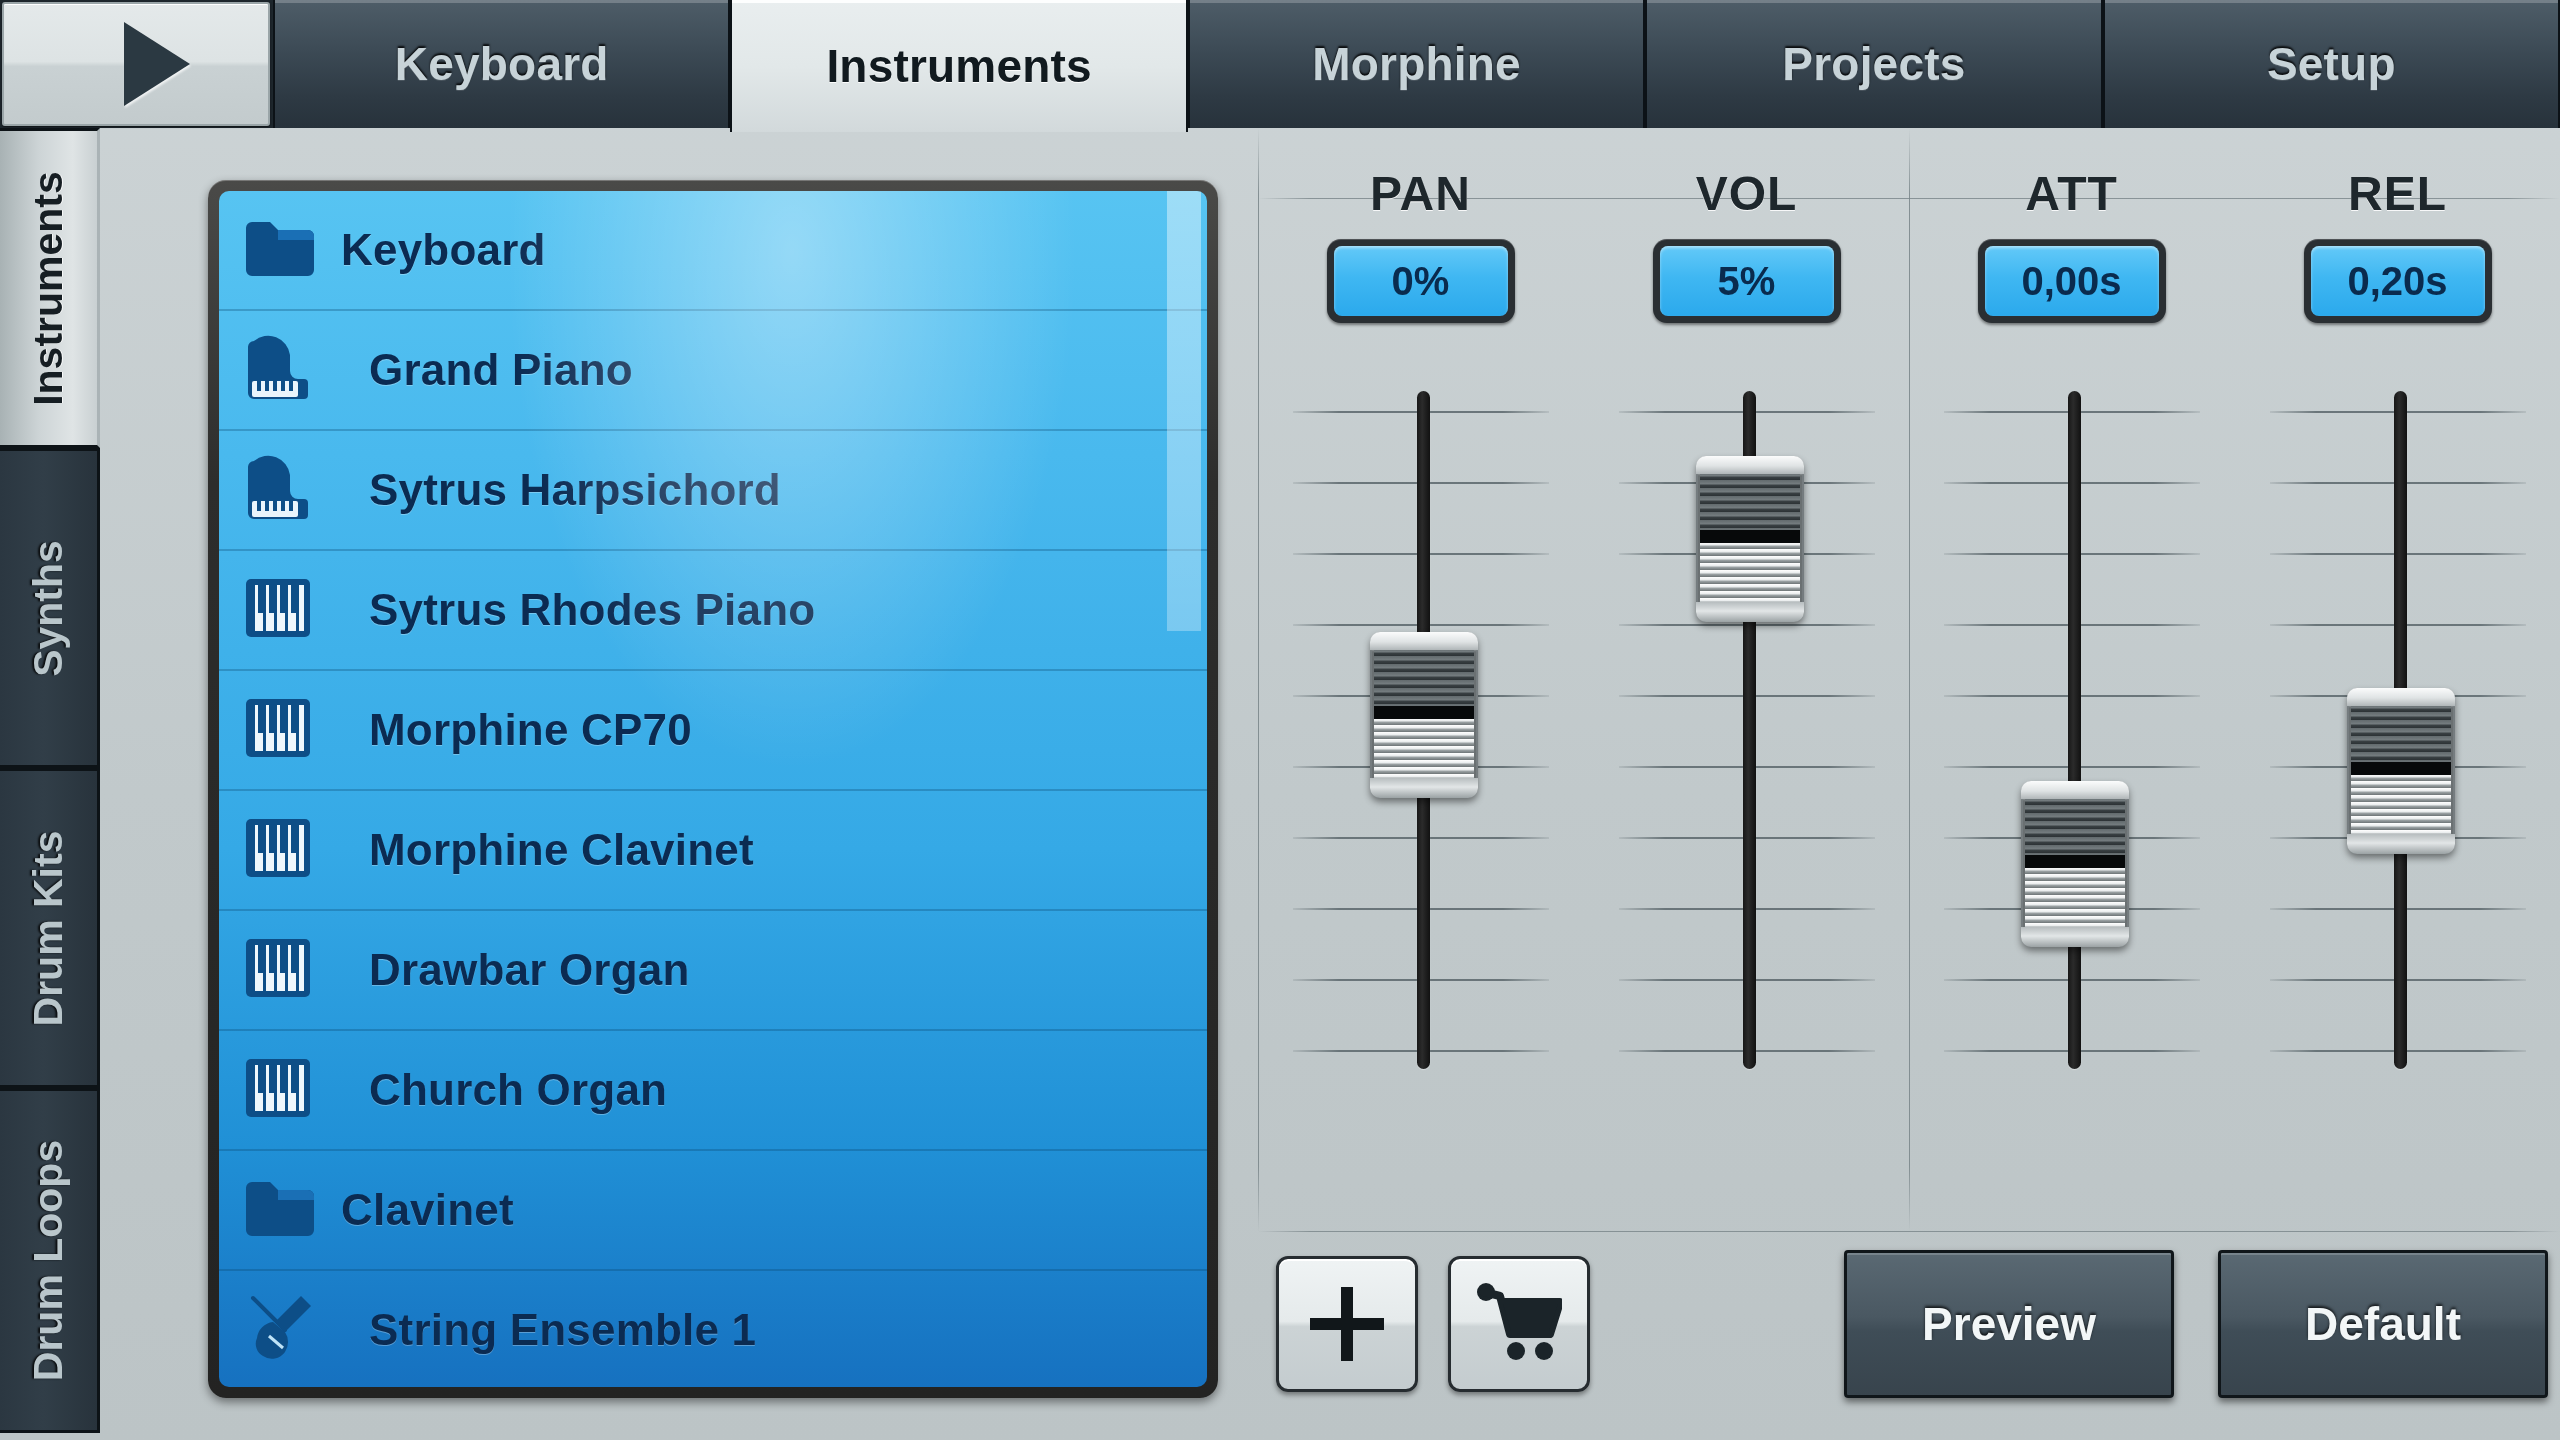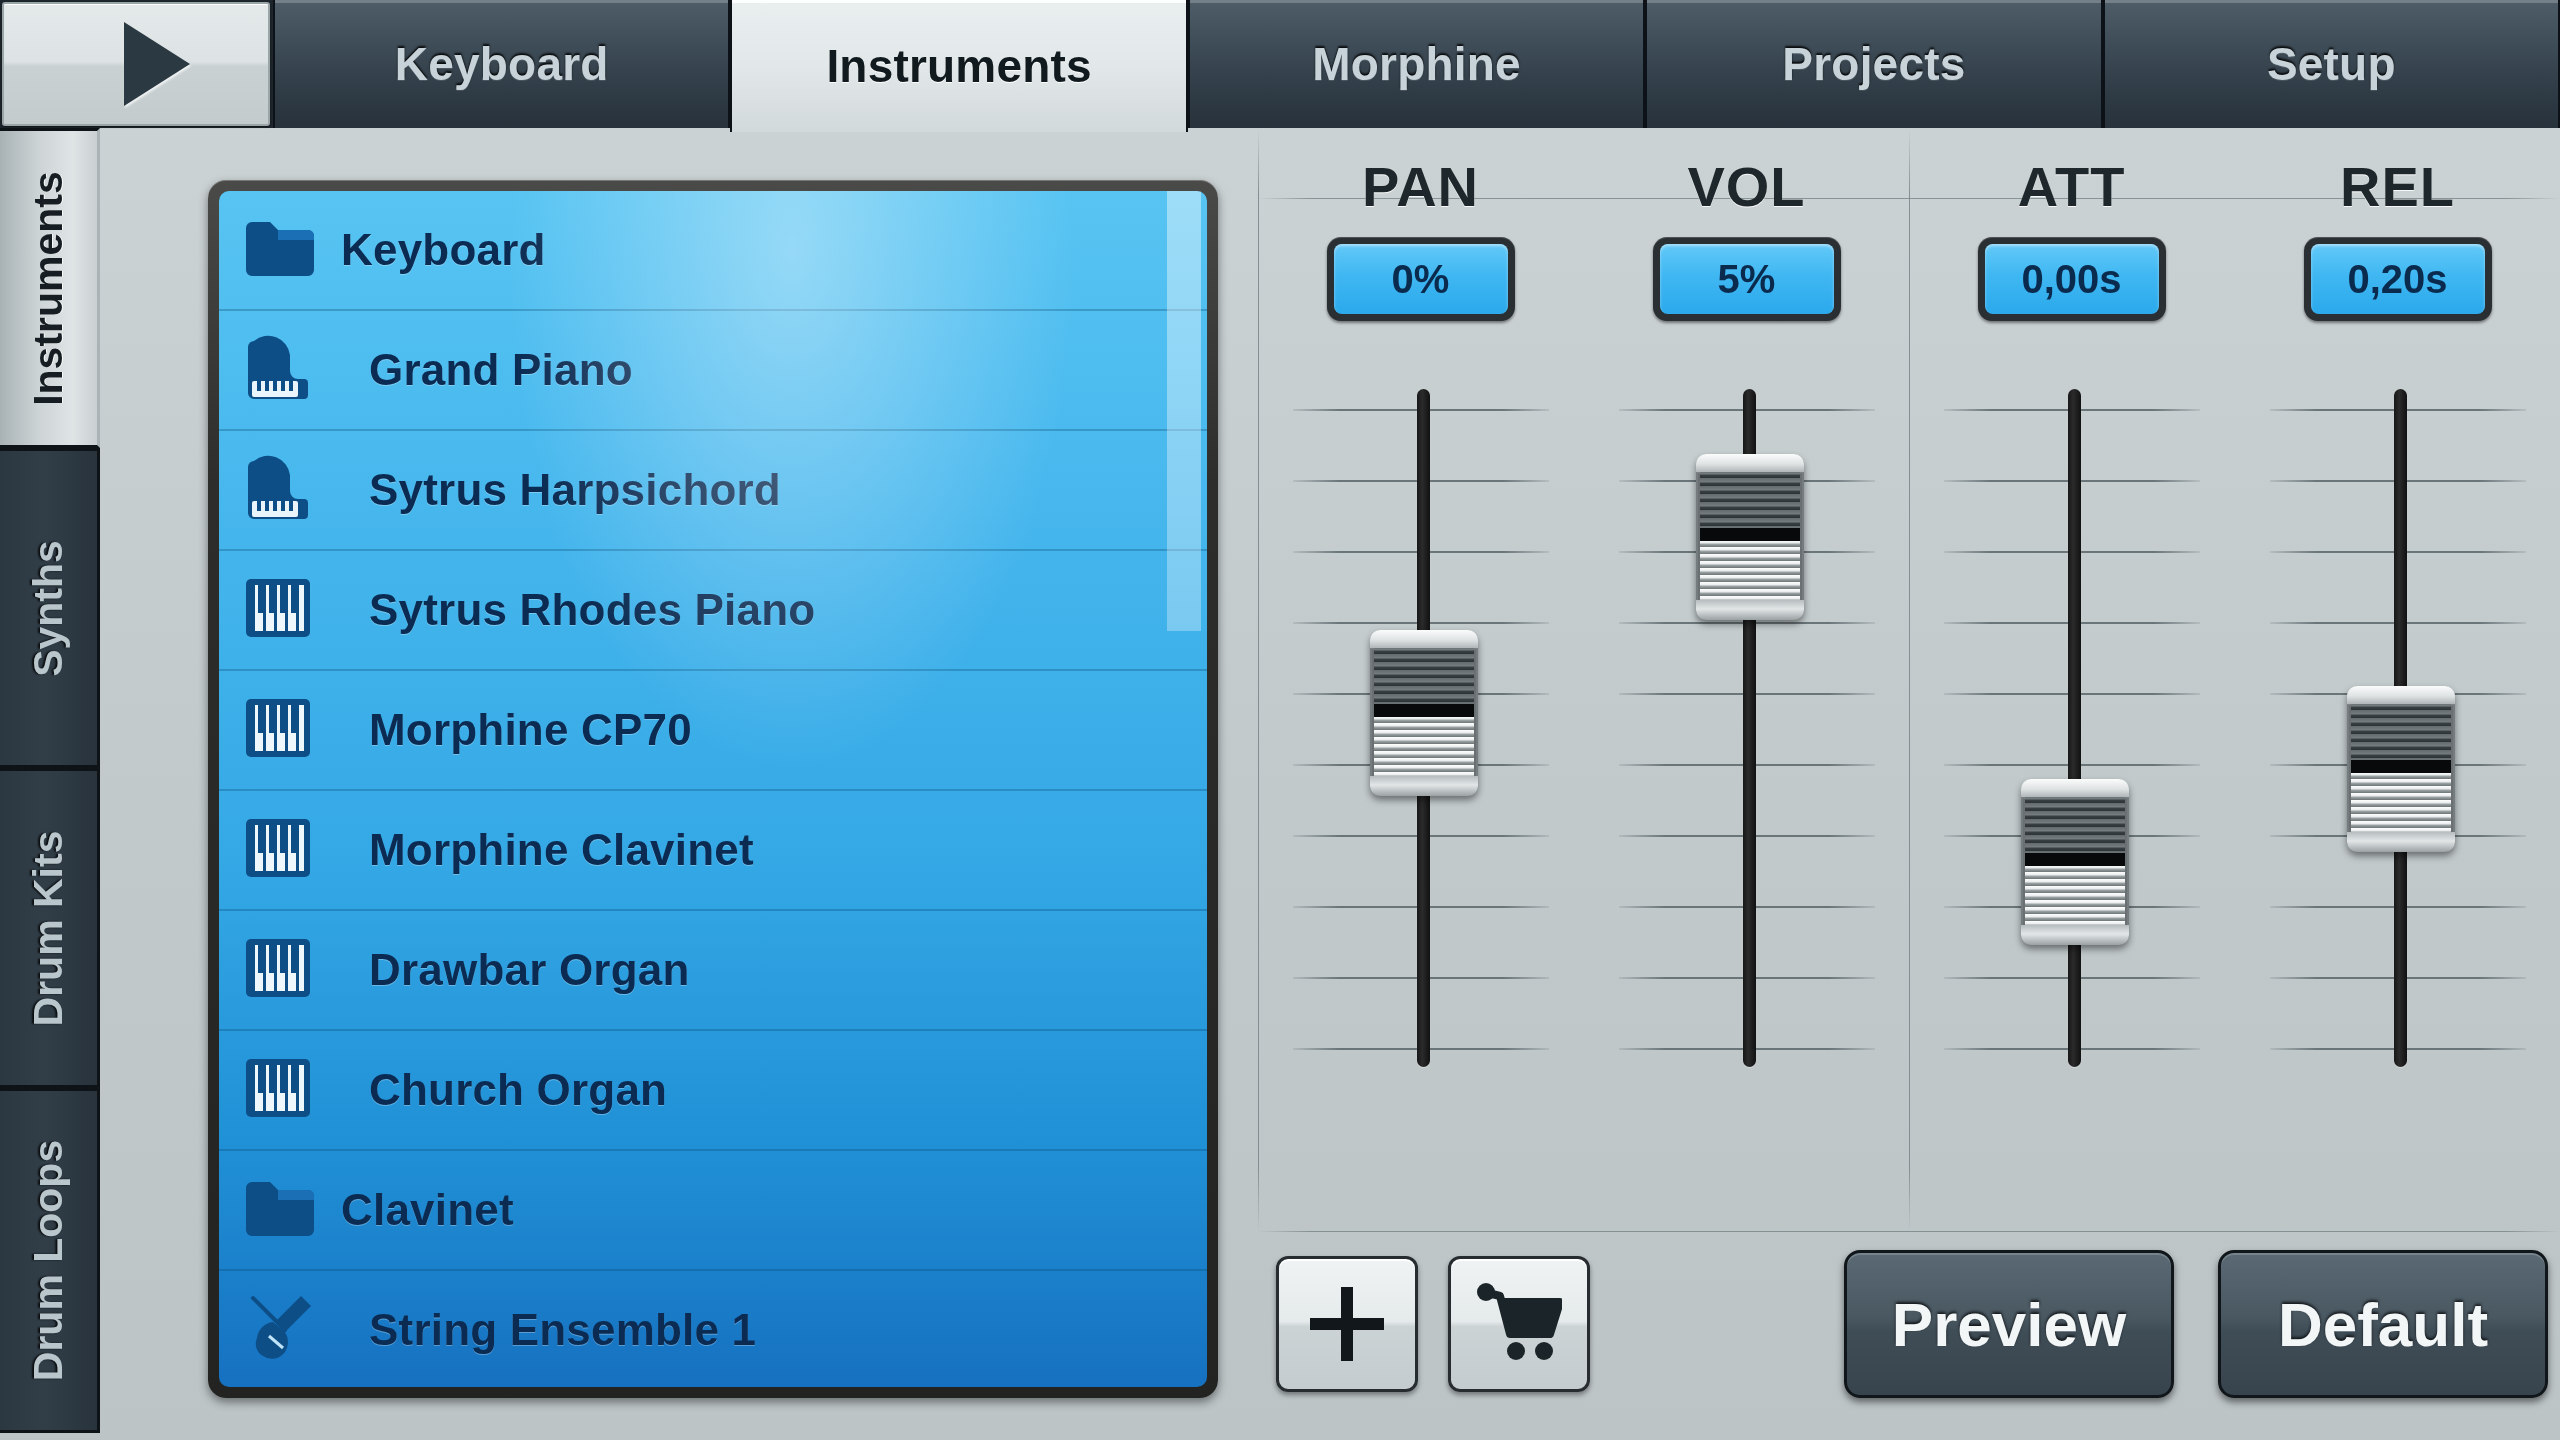--- a/index.html
+++ b/index.html
@@ -220,22 +220,22 @@
   .ctrl-col {
     position: absolute;
     top: 0;
     width: 325px;
     height: 1104px;
     display: flex;
     flex-direction: column;
     align-items: center;
   }
   .ctrl-label {
-    margin-top: 26px;
-    font-size: 56px;
+    margin-top: 38px;
+    font-size: 48px;
     font-weight: bold;
     color: #1e272c;
     text-shadow: 0 1px 0 rgba(255,255,255,.85);
     letter-spacing: 1px;
   }
   .ctrl-badge {
     margin-top: 18px;
     width: 188px;
     height: 84px;
     border-radius: 14px;
@@ -357,28 +357,28 @@
   }
   .plus-h, .plus-v { position: absolute; background: #11171a; }
   .plus-h { width: 74px; height: 12px; }
   .plus-v { width: 12px; height: 74px; }
 
   .wide-btn {
     position: absolute;
     top: 12px;
     width: 330px;
     height: 148px;
-    border-radius: 16px;
+    border-radius: 4px;
     background: linear-gradient(180deg, #5a6973 0%, #4a5862 45%, #3f4d57 55%, #38444d 100%);
     border: 3px solid #10161a;
     box-shadow: 0 4px 7px rgba(0,0,0,.5), inset 0 2px 0 rgba(255,255,255,.18);
     display: flex;
     align-items: center;
     justify-content: center;
-    font-size: 62px;
+    font-size: 46px;
     font-weight: bold;
     color: #f2f6f7;
     text-shadow: 0 -2px 3px rgba(0,0,0,.75);
   }
 </style>
 </head>
 <body>
 
 <div id="app">
 

